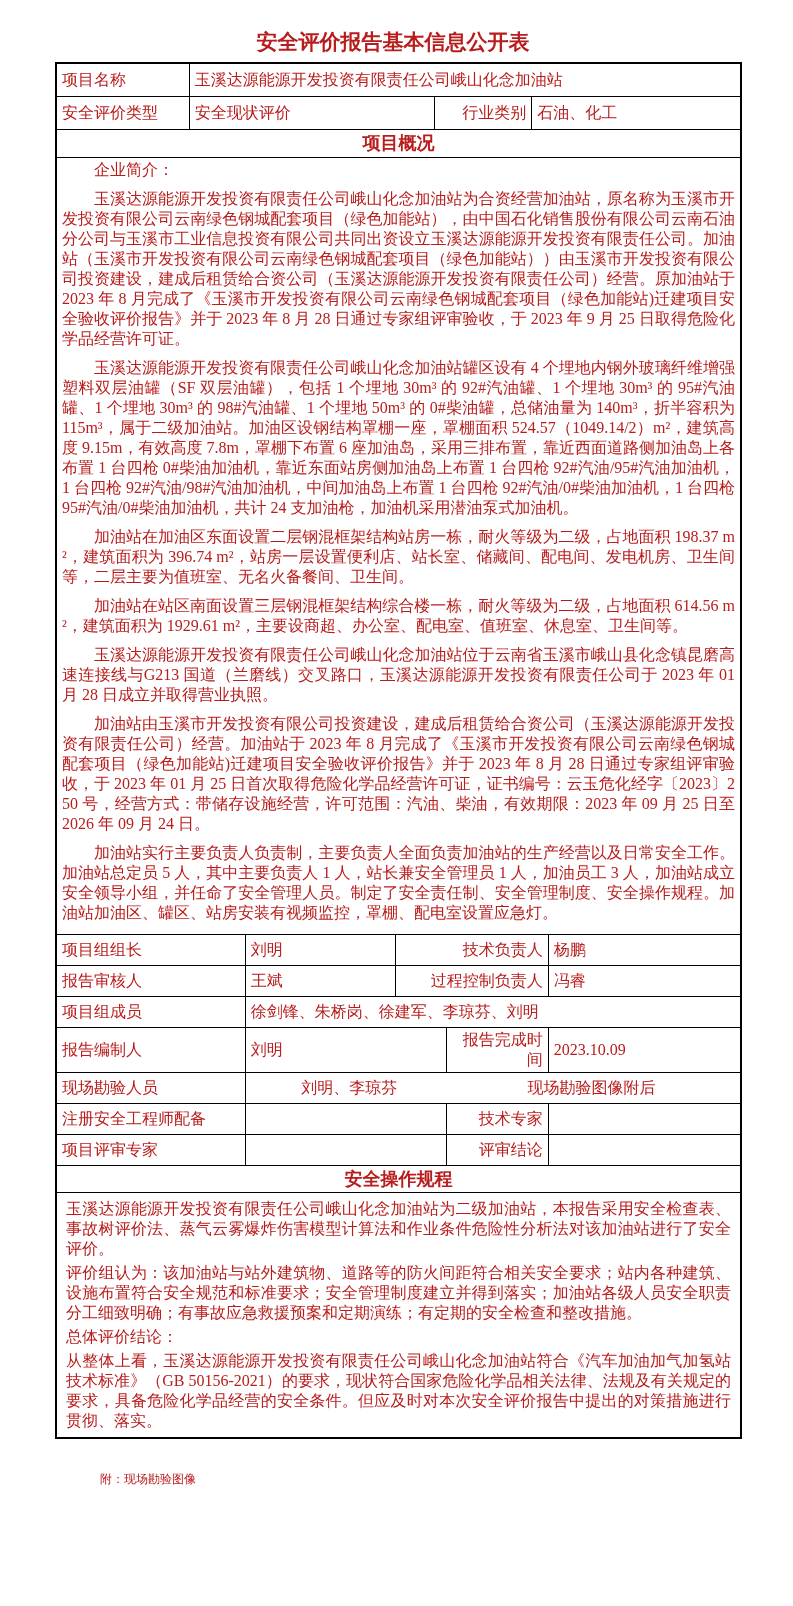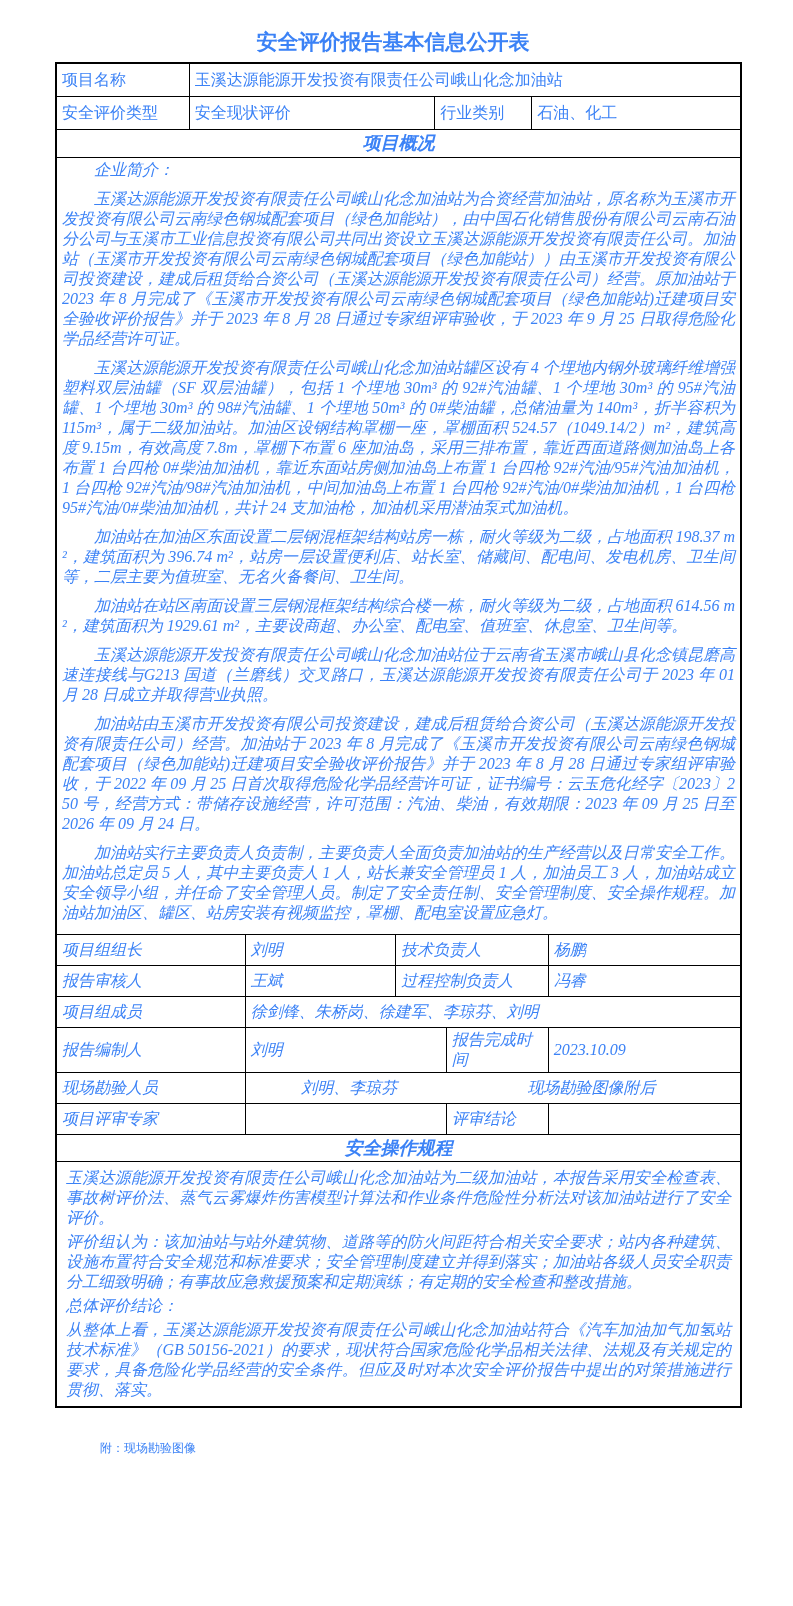--- a/index.html
+++ b/index.html
@@ -1,60 +1,60 @@
 <!DOCTYPE html>
 <html><head>
 <meta charset="utf-8">
 <style>
   html,body { margin:0; padding:0; }
   body { background:#ffffff; }
   .page {
     position:relative;
     width:786px; height:1606px;
     background:#ffffff;
-    color:#3b82f6;
+    color:#b91c1c;
     font-family:"Liberation Serif","DejaVu Serif",serif;
     overflow:hidden;
   }
   .doc-title {
     padding-top:28px;
     text-align:center;
     font-size:21px;
     font-weight:bold;
     line-height:28px;
   }
   .doc {
     margin:6px 0 0 55px;
     width:685px;
     border:1px solid #000;
   }
   .doc table {
     width:100%;
     border-collapse:collapse;
     table-layout:fixed;
   }
-  .doc table + table { margin-top:-1px;font-style:italic; }
+  .doc table + table { margin-top:-1px; }
   .doc td {
     border:1px solid #000;
     font-size:16px;
     line-height:1.25;
     padding:2px 5px;
     height:26px;
     vertical-align:middle;
     overflow:hidden;
     word-break:break-all;
   }
   .row-top td { height:28px; }
   .section-header td {
     height:22px;
     text-align:center;
     font-weight:bold;
     font-size:18px;
   }
-  .cell-center { text-align:left; padding-left:1px; padding-right:1px;margin-top:10px; }
+  .cell-center { text-align:right; padding-left:1px; padding-right:1px;margin-top:10px; }
   .overview-cell {
     height:925px;
     vertical-align:top;
     padding:3px 7px 0 6px;
     font-size:15.5px;
     line-height:29px;
     text-align:justify;
     margin-left:28px;
   }
   .overview-cell p { margin:0 0 9px 0; text-indent:2em; }
@@ -119,21 +119,21 @@
       <tbody>
           <tr>
         <td class="overview-cell">
           <p class="intro-label">企业简介：</p>
           <div>
                 <p>玉溪达源能源开发投资有限责任公司峨山化念加油站为合资经营加油站，原名称为玉溪市开发投资有限公司云南绿色钢城配套项目（绿色加能站），由中国石化销售股份有限公司云南石油分公司与玉溪市工业信息投资有限公司共同出资设立玉溪达源能源开发投资有限责任公司。加油站（玉溪市开发投资有限公司云南绿色钢城配套项目（绿色加能站））由玉溪市开发投资有限公司投资建设，建成后租赁给合资公司（玉溪达源能源开发投资有限责任公司）经营。原加油站于 2023 年 8 月完成了《玉溪市开发投资有限公司云南绿色钢城配套项目（绿色加能站)迁建项目安全验收评价报告》并于 2023 年 8 月 28 日通过专家组评审验收，于 2023 年 9 月 25 日取得危险化学品经营许可证。</p>
                 <p>玉溪达源能源开发投资有限责任公司峨山化念加油站罐区设有 4 个埋地内钢外玻璃纤维增强塑料双层油罐（SF 双层油罐），包括 1 个埋地 30m³ 的 92#汽油罐、1 个埋地 30m³ 的 95#汽油罐、1 个埋地 30m³ 的 98#汽油罐、1 个埋地 50m³ 的 0#柴油罐，总储油量为 140m³，折半容积为 115m³，属于二级加油站。加油区设钢结构罩棚一座，罩棚面积 524.57（1049.14/2）m²，建筑高度 9.15m，有效高度 7.8m，罩棚下布置 6 座加油岛，采用三排布置，靠近西面道路侧加油岛上各布置 1 台四枪 0#柴油加油机，靠近东面站房侧加油岛上布置 1 台四枪 92#汽油/95#汽油加油机，1 台四枪 92#汽油/98#汽油加油机，中间加油岛上布置 1 台四枪 92#汽油/0#柴油加油机，1 台四枪 95#汽油/0#柴油加油机，共计 24 支加油枪，加油机采用潜油泵式加油机。</p>
                 <p>加油站在加油区东面设置二层钢混框架结构站房一栋，耐火等级为二级，占地面积 198.37 m²，建筑面积为 396.74 m²，站房一层设置便利店、站长室、储藏间、配电间、发电机房、卫生间等，二层主要为值班室、无名火备餐间、卫生间。</p>
                 <p>加油站在站区南面设置三层钢混框架结构综合楼一栋，耐火等级为二级，占地面积 614.56 m²，建筑面积为 1929.61 m²，主要设商超、办公室、配电室、值班室、休息室、卫生间等。</p>
                 <p>玉溪达源能源开发投资有限责任公司峨山化念加油站位于云南省玉溪市峨山县化念镇昆磨高速连接线与G213 国道（兰磨线）交叉路口，玉溪达源能源开发投资有限责任公司于 2023 年 01 月 28 日成立并取得营业执照。</p>
-                <p>加油站由玉溪市开发投资有限公司投资建设，建成后租赁给合资公司（玉溪达源能源开发投资有限责任公司）经营。加油站于 2023 年 8 月完成了《玉溪市开发投资有限公司云南绿色钢城配套项目（绿色加能站)迁建项目安全验收评价报告》并于 2023 年 8 月 28 日通过专家组评审验收，于 2022 年 09 月 25 日首次取得危险化学品经营许可证，证书编号：云玉危化经字〔2023〕250 号，经营方式：带储存设施经营，许可范围：汽油、柴油，有效期限：2023 年 09 月 25 日至 2026 年 09 月 24 日。</p>
+                <p>加油站由玉溪市开发投资有限公司投资建设，建成后租赁给合资公司（玉溪达源能源开发投资有限责任公司）经营。加油站于 2023 年 8 月完成了《玉溪市开发投资有限公司云南绿色钢城配套项目（绿色加能站)迁建项目安全验收评价报告》并于 2023 年 8 月 28 日通过专家组评审验收，于 2023 年 01 月 25 日首次取得危险化学品经营许可证，证书编号：云玉危化经字〔2023〕250 号，经营方式：带储存设施经营，许可范围：汽油、柴油，有效期限：2023 年 09 月 25 日至 2026 年 09 月 24 日。</p>
                 <p>加油站实行主要负责人负责制，主要负责人全面负责加油站的生产经营以及日常安全工作。加油站总定员 5 人，其中主要负责人 1 人，站长兼安全管理员 1 人，加油员工 3 人，加油站成立安全领导小组，并任命了安全管理人员。制定了安全责任制、安全管理制度、安全操作规程。加油站加油区、罐区、站房安装有视频监控，罩棚、配电室设置应急灯。</p>
               </div>
         </td>
       </tr>
     </tbody>
       </table>
 
     <table>
       <colgroup>
           <col style="width:27.6%">
@@ -166,20 +166,26 @@
         <td>2023.10.09</td>
       </tr>
       <tr>
         <td>现场勘验人员</td>
         <td colspan="4" class="split-cell">
           <div class="split-flex">
             <span class="split-a">刘明、李琼芬</span>
             <span class="split-b">现场勘验图像附后</span>
           </div>
         </td>
+      </tr>
+      <tr>
+        <td>注册安全工程师配备</td>
+        <td colspan="2"></td>
+        <td class="cell-center">技术专家</td>
+        <td></td>
       </tr>
       <tr>
         <td>项目评审专家</td>
         <td colspan="2"></td>
         <td class="cell-center">评审结论</td>
         <td></td>
       </tr>
     </tbody>
       </table>
 

